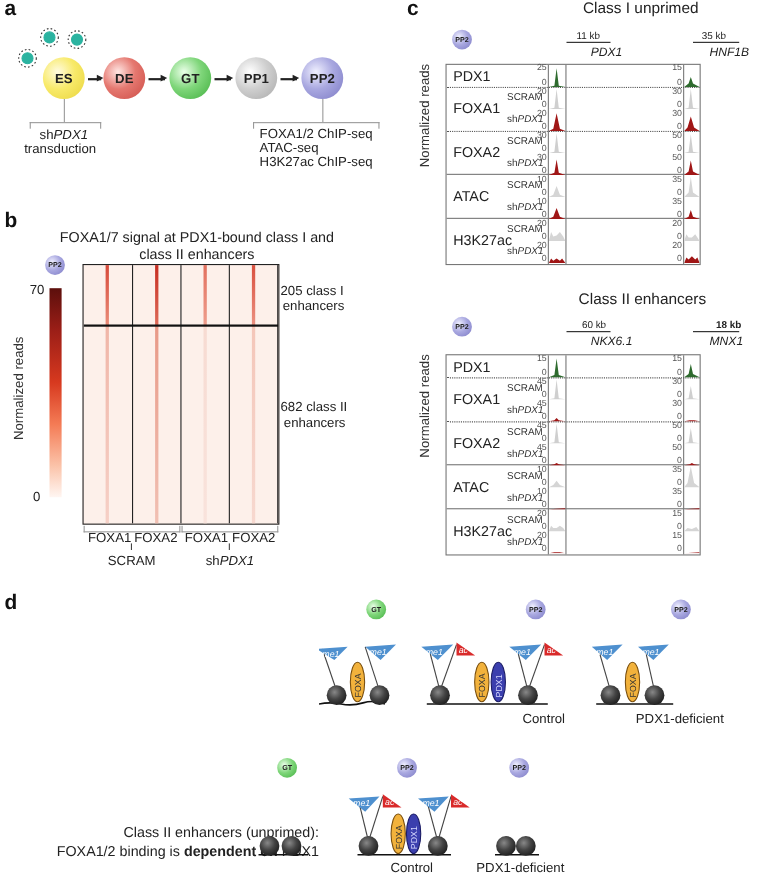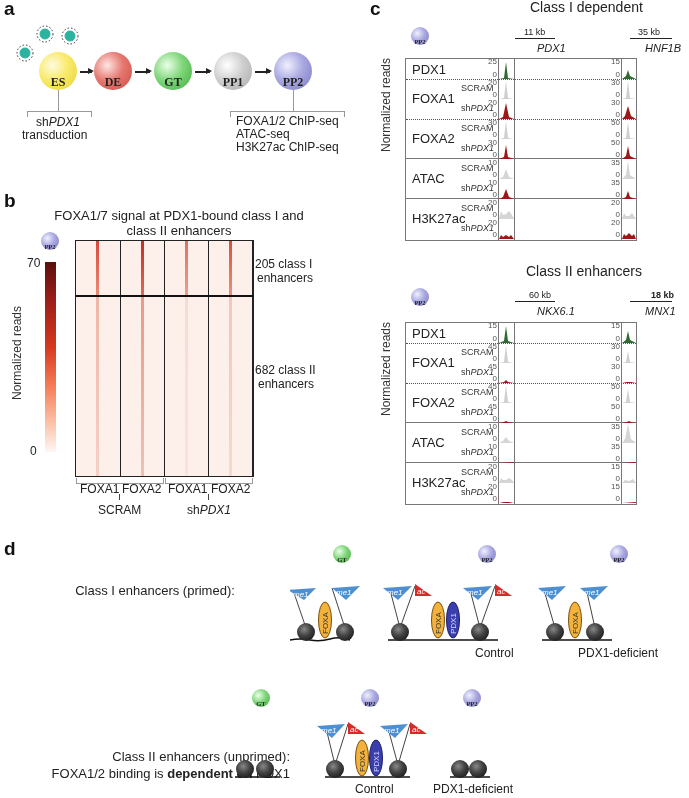--- a/index.html
+++ b/index.html
@@ -1,21 +1,21 @@
 <!DOCTYPE html>
 <html><head>
 <meta charset="utf-8">
 <style>
   html, body { margin:0; padding:0; background:#fff; }
   body { width:689px; height:798px; position:relative; overflow:hidden;
          font-family:"Liberation Sans", sans-serif; color:#222; }
   .abs { position:absolute; }
   .panel-letter { position:absolute; font-weight:bold; font-size:19px; color:#111; }
-  .cell { position:absolute; border-radius:50%; display:flex; align-items:flex-end; justify-content:center;
-          font-weight:bold; color:#222;font-family:Liberation Serif, serif; }
+  .cell { position:absolute; border-radius:50%; display:flex; align-items:center; justify-content:center;
+          font-weight:bold; color:#222; }
   .cell.big { width:38px; height:38px; font-size:12px; }
   .cell.small { width:18px; height:18px; font-size:6.5px; }
   .c-es  { background:radial-gradient(circle at 35% 35%, #fffbe0 0%, #f8ea6a 45%, #e8d33a 100%); }
   .c-de  { background:radial-gradient(circle at 35% 35%, #ffe6e3 0%, #e57870 45%, #cc4b44 100%); }
   .c-gt  { background:radial-gradient(circle at 35% 35%, #eaffe8 0%, #7fd67a 45%, #3fae3d 100%); }
   .c-pp1 { background:radial-gradient(circle at 35% 35%, #ffffff 0%, #cfcfcf 45%, #a8a8a8 100%); }
   .c-pp2 { background:radial-gradient(circle at 35% 35%, #f0f0ff 0%, #a9a8e0 45%, #7b79c4 100%); }
   .arrow { position:absolute; height:1.5px; background:#222; }
   .arrow::after { content:""; position:absolute; right:-2px; top:-3px; border-left:6px solid #222;
                   border-top:3.5px solid transparent; border-bottom:3.5px solid transparent; }
@@ -137,21 +137,21 @@
 <div class="txt" style="left:122px;top:482px;font-size:12px;">FOXA2</div>
 <div class="txt" style="left:168px;top:482px;font-size:12px;">FOXA1</div>
 <div class="txt" style="left:211px;top:482px;font-size:12px;">FOXA2</div>
 <div class="vline" style="left:119px;top:494px;height:6px;background:#444;"></div>
 <div class="vline" style="left:208px;top:494px;height:6px;background:#444;"></div>
 <div class="txt" style="left:98px;top:503px;font-size:12px;">SCRAM</div>
 <div class="txt" style="left:187px;top:503px;font-size:12px;"><span>sh</span><i>PDX1</i></div>
 
 <div class="panel-letter" style="left:370px;top:-2px;">c</div>
 
-<div class="txt" style="left:530px;top:-1px;font-size:14px;">Class I dependent</div>
+<div class="txt" style="left:530px;top:-1px;font-size:14px;">Class I unprimed</div>
 <div class="cell small c-pp2" style="left:411px;top:27px;">
     <span>PP2</span>
   </div>
 <div class="scale-bar" style="left:515px;top:38px;width:40px;"></div>
 <div class="scale" style="left:524px;top:27px;">11 kb</div>
 <div class="gene" style="left:537px;top:42px;">PDX1</div>
 <div class="scale-bar" style="left:630px;top:38px;width:42px;"></div>
 <div class="scale" style="left:638px;top:27px;">35 kb</div>
 <div class="gene" style="left:645px;top:42px;">HNF1B</div>
 
@@ -346,21 +346,20 @@
     <span>GT</span>
   </div>
 <div class="cell small c-pp2" style="left:478px;top:545px;">
     <span>PP2</span>
   </div>
 <div class="cell small c-pp2" style="left:610px;top:545px;">
     <span>PP2</span>
   </div>
 
 <div class="desc" style="left:20px;top:582px;width:270px;">
-  <div>Class I enhancers (primed):</div>
 </div>
 <div class="desc" style="left:10px;top:748px;width:280px;text-align:right;">
   <div>Class II enhancers (unprimed):</div>
   <div><span>FOXA1/2 binding is </span><b>dependent on</b><span> PDX1</span></div>
 </div>
 
 <svg class="abs" style="left:290px;top:570px;" width="399" height="95">
   <defs>
     <radialGradient id="ng" cx="40%" cy="35%" r="65%">
       <stop offset="0%" stop-color="#888"></stop>

